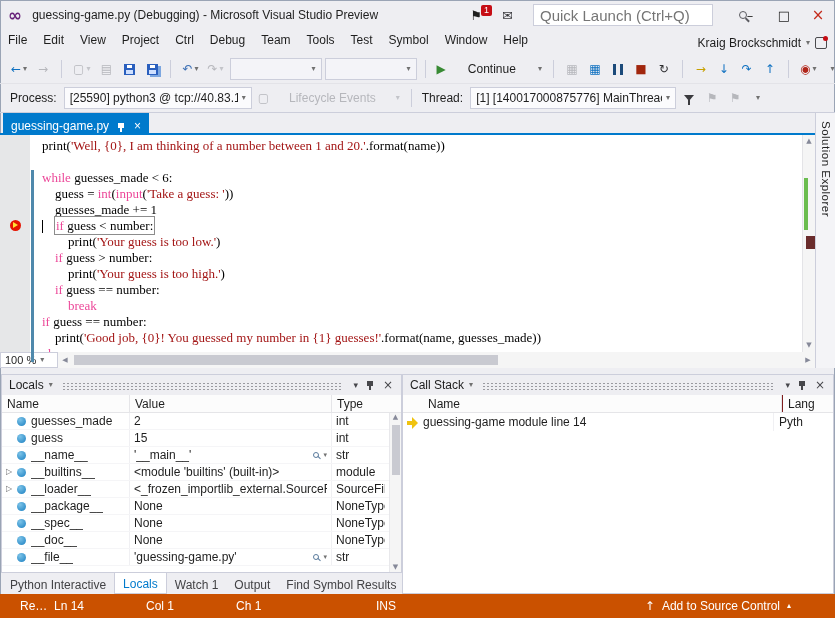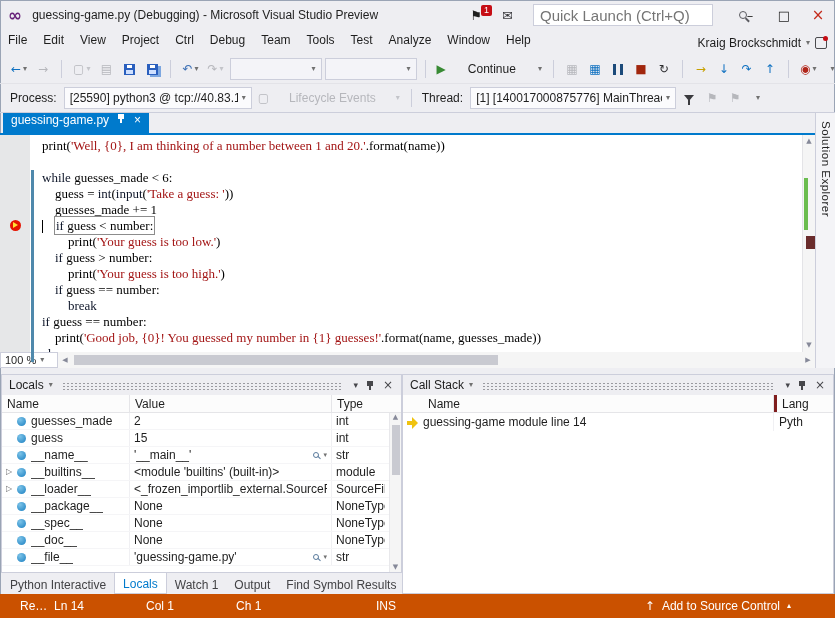--- a/index.html
+++ b/index.html
@@ -50,35 +50,35 @@
 .floppy::after{content:"";position:absolute;bottom:1px;left:2px;right:2px;height:4px;background:#cfe0ff}
 .floppy.all{box-shadow:3px 2px 0 0 #7da7e0}
 .pause-bars{width:10px;height:11px;border-left:3px solid #1b4a7a;border-right:3px solid #1b4a7a;display:inline-block}
 .funnel{width:0;height:0;border-left:5px solid transparent;border-right:5px solid transparent;border-top:6px solid #3a3a3e;position:relative;display:inline-block}
 .funnel::after{content:"";position:absolute;left:-1px;top:-1px;width:2px;height:5px;background:#3a3a3e}
 
 
 .main{height:256px;display:flex;flex:none;border-top:1px solid #cccedb;min-height:0}
 .editor-col{flex:1;display:flex;flex-direction:column;min-width:0}
 .tab-strip{height:22px;display:flex;align-items:flex-end;padding-left:3px;border-bottom:2px solid #007acc;flex:none}
-.doc-tab{height:20px;background:#007acc;color:#fff;display:flex;align-items:flex-start;gap:8px;padding:0 8px}
+.doc-tab{height:20px;background:#007acc;color:#fff;display:flex;align-items:flex-end;gap:8px;padding:0 8px}
 .pin{position:relative;width:9px;height:11px;display:inline-block}
 .pin::before{content:"";position:absolute;left:1px;top:1px;width:6px;height:5px;background:currentColor}
 .pin::after{content:"";position:absolute;left:3px;top:6px;width:2px;height:4px;background:currentColor}
 .tab-close{color:#fff;font-size:12px}
 .editor-body{flex:1;display:flex;background:#fff;min-height:0}
 .gutter{width:30px;background:#e6e7e8;flex:none;padding-top:3px}
 .gutter-cell{height:16px;position:relative}
 .bp{position:absolute;left:10px;top:2px;width:11px;height:11px;background:#e51400;border-radius:50%}
 .bp::after{content:"";position:absolute;left:3px;top:2px;border-left:5px solid #ffe135;border-top:3.5px solid transparent;border-bottom:3.5px solid transparent}
 .changebar{width:6px;flex:none;background:#fff;position:relative}
 .changebar::after{content:"";position:absolute;left:1px;top:35px;width:3px;height:192px;background:#4f89ac}
 .code-area{flex:1;overflow:hidden;padding:3px 0 0 6px;font-family:Liberation Serif, serif;font-size:13px;line-height:16px;min-width:0}
 .code-line{height:16px;white-space:pre}
-.tk-k{color:#0f172a}.tk-s{color:#a31515}.tk-d{color:#000000}
+.tk-k{color:#ec4899}.tk-s{color:#a31515}.tk-d{color:#000000}
 .line-chunk.current-stmt{outline:1px solid #8c8c8c;outline-offset:1px}
 .caret{display:inline-block;width:1px;height:13px;background:#000;vertical-align:text-bottom}
 .vscroll{width:13px;flex:none;background:#f5f5f5;border-left:1px solid #e4e4e7;display:flex;flex-direction:column}
 .vs-arrow{height:13px;font-size:7px;color:#868999;display:flex;align-items:center;justify-content:center;flex:none}
 .vs-track{flex:1;position:relative}
 .mark-g{position:absolute;left:1px;top:30px;width:4px;height:52px;background:#6bbd4f}
 .mark-m{position:absolute;left:3px;top:88px;width:9px;height:13px;background:#6a2c2c}
 .editor-bottom{height:16px;display:flex;align-items:stretch;background:#eeeef2;flex:none}
 .zoom-box{width:58px;background:#fff;border:1px solid #cccedb;display:flex;align-items:center;padding:0 4px;font-size:11px;gap:4px;flex:none}
 .hscroll{flex:1;background:#f5f5f5;display:flex;align-items:center;position:relative}
@@ -112,21 +112,21 @@
 .locals-scroll{position:absolute;right:0;top:0;bottom:0;width:12px;background:#f5f5f5;border-left:1px solid #e8e8eb}
 .ls-arrow{position:absolute;left:0;right:0;font-size:7px;color:#868999;text-align:center}
 .ls-up{top:1px}.ls-down{bottom:1px}
 .ls-thumb{position:absolute;top:12px;left:2px;width:8px;height:50px;background:#c9cad1}
 .bottom-tabs{height:21px;display:flex;flex:none;align-items:stretch;padding-left:1px}
 .btab{padding:2px 8px 0;color:#424245;display:flex;align-items:center;white-space:nowrap}
 .btab.active{background:#fff;border:1px solid #cccedb;border-top:none;color:#007acc}
 .cs-group{flex:1;display:flex;flex-direction:column;min-width:0}
 .csh-icon{width:20px;flex:none;border-right:none}
 .csh-name{flex:1}
-.csh-lang{width:59px;flex:none;border-right:none;border-left:3px solid #7f1d1d}
+.csh-lang{width:51px;flex:none;border-right:none;border-left:1px solid #7f1d1d}
 .cs-rows{flex:1;min-height:0}
 .cs-row{height:18px;display:flex;align-items:center}
 .cs-arrow{width:20px;height:100%;position:relative;flex:none}
 .cs-arrow::before{content:"";position:absolute;left:4px;top:8px;width:5px;height:4px;background:#f0c30f}
 .cs-arrow::after{content:"";position:absolute;left:9px;top:4px;border-left:6px solid #f0c30f;border-top:6px solid transparent;border-bottom:6px solid transparent}
 .cs-name{flex:1;overflow:hidden;white-space:nowrap}
 .cs-lang{width:60px;flex:none;border-left:1px solid #f0f0f3;padding-left:5px;height:100%;display:flex;align-items:center;overflow:hidden}
 
 
 .status-bar{height:24px;background:#ca5100;color:#fff;display:flex;align-items:center;flex:none}
@@ -166,21 +166,21 @@
     <div id="menu-items" style="display:flex">
         <div class="menu-item">File</div>
         <div class="menu-item">Edit</div>
         <div class="menu-item">View</div>
         <div class="menu-item">Project</div>
         <div class="menu-item">Ctrl</div>
         <div class="menu-item">Debug</div>
         <div class="menu-item">Team</div>
         <div class="menu-item">Tools</div>
         <div class="menu-item">Test</div>
-        <div class="menu-item">Analyze</div>
+        <div class="menu-item">Symbol</div>
         <div class="menu-item">Window</div>
         <div class="menu-item">Help</div>
       </div>
     <div class="menu-right">
       <span>Kraig Brockschmidt</span>
       <span class="icon dd">▾</span>
       <span class="bell"></span>
     </div>
   </div>
 

